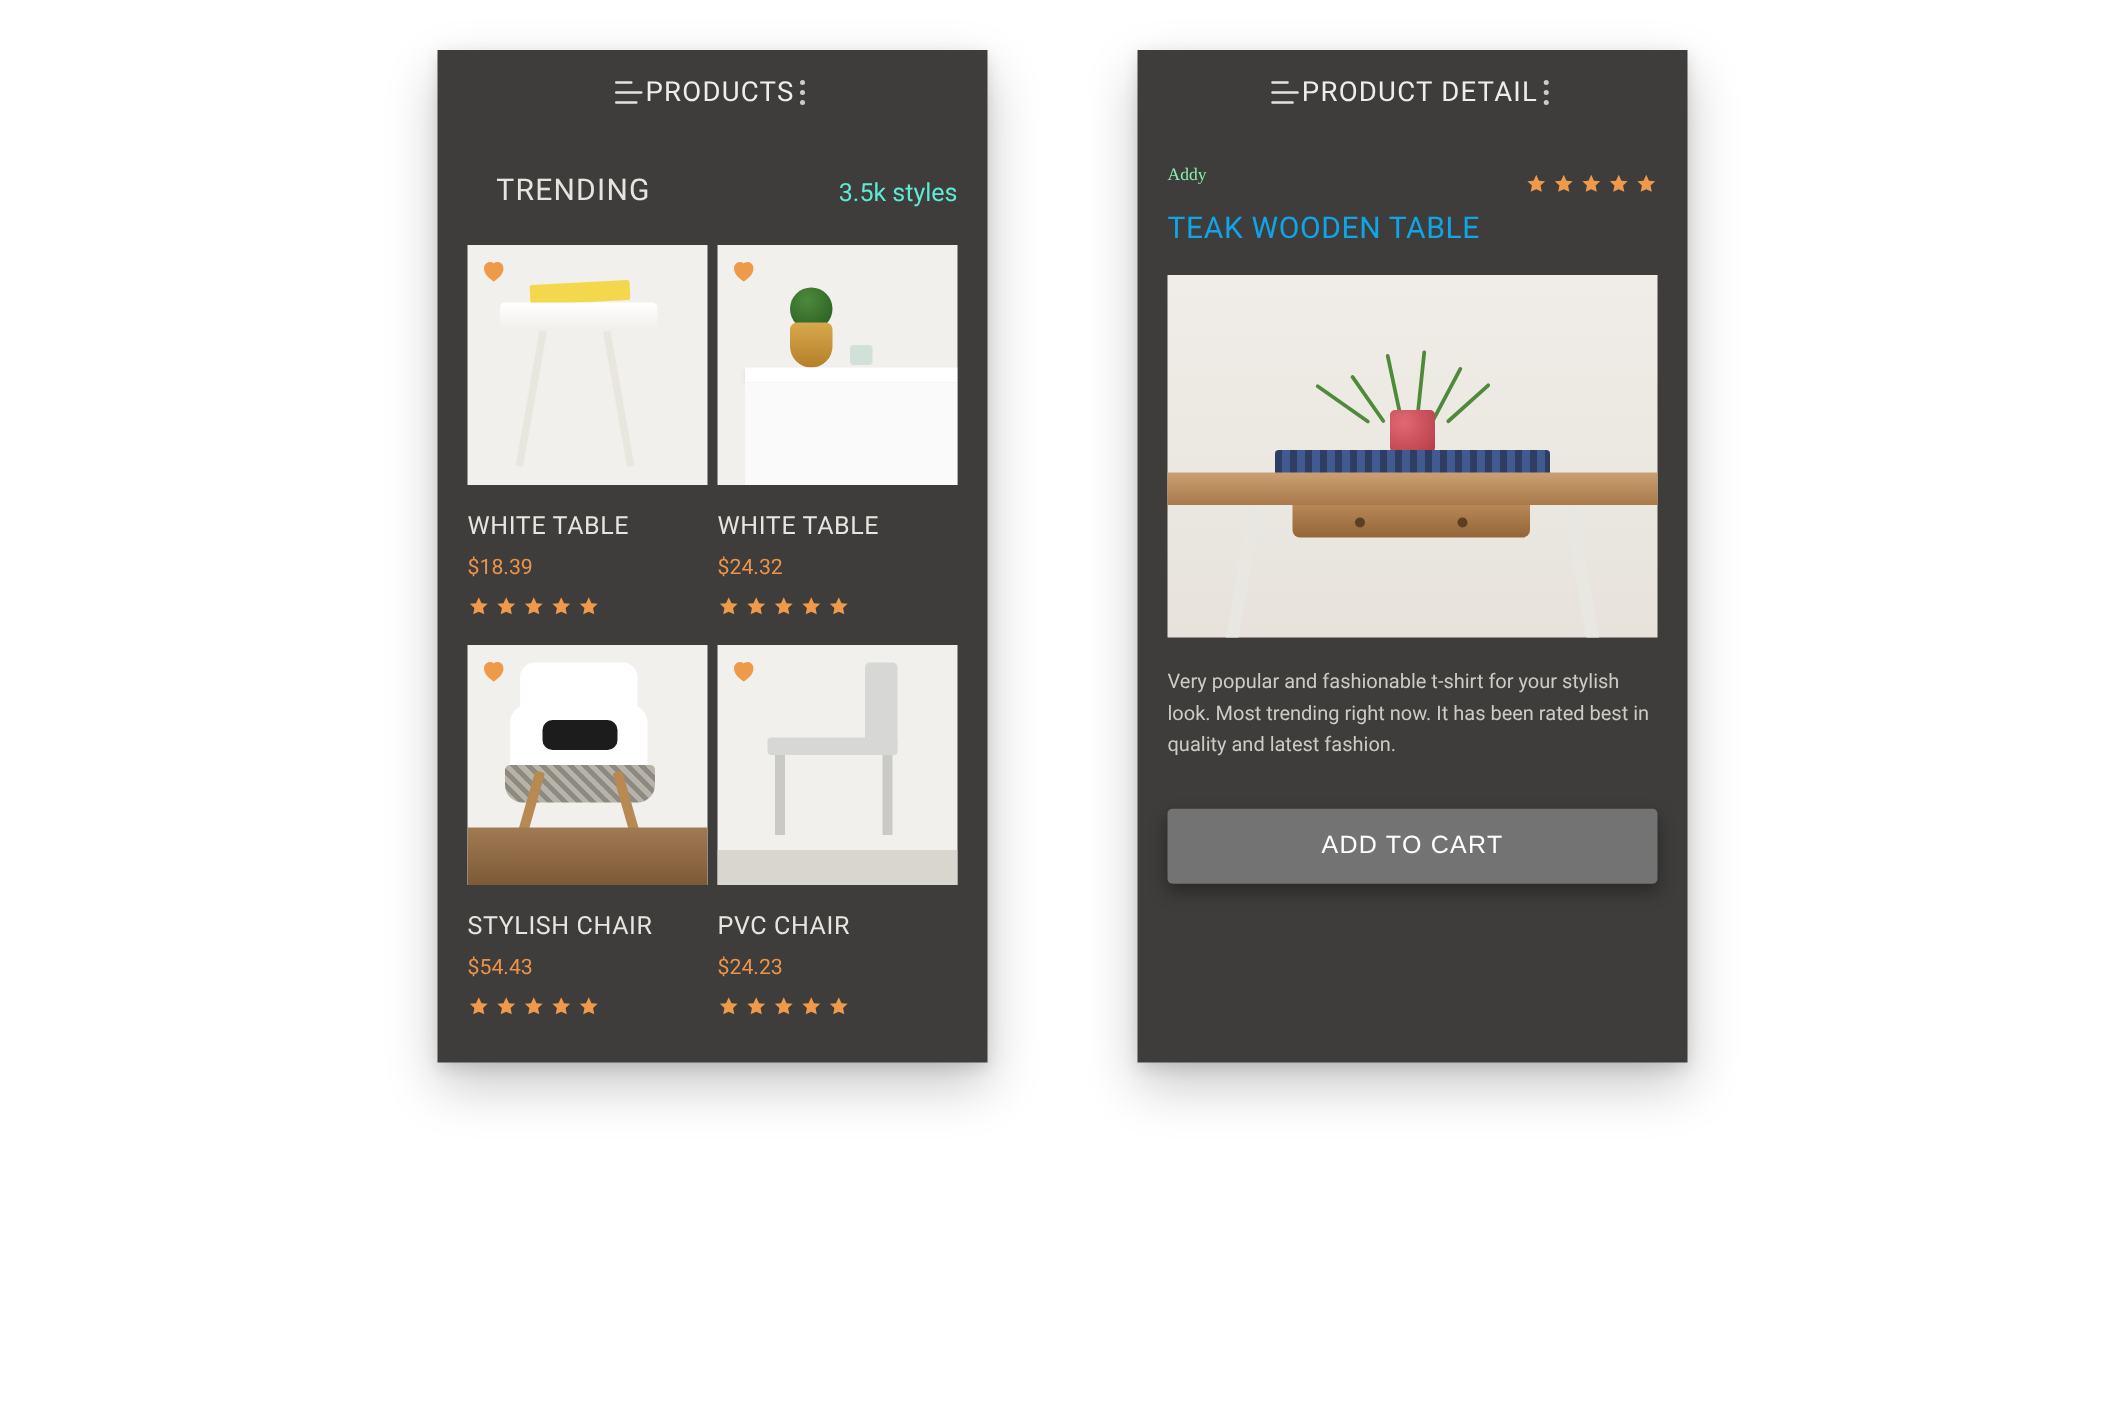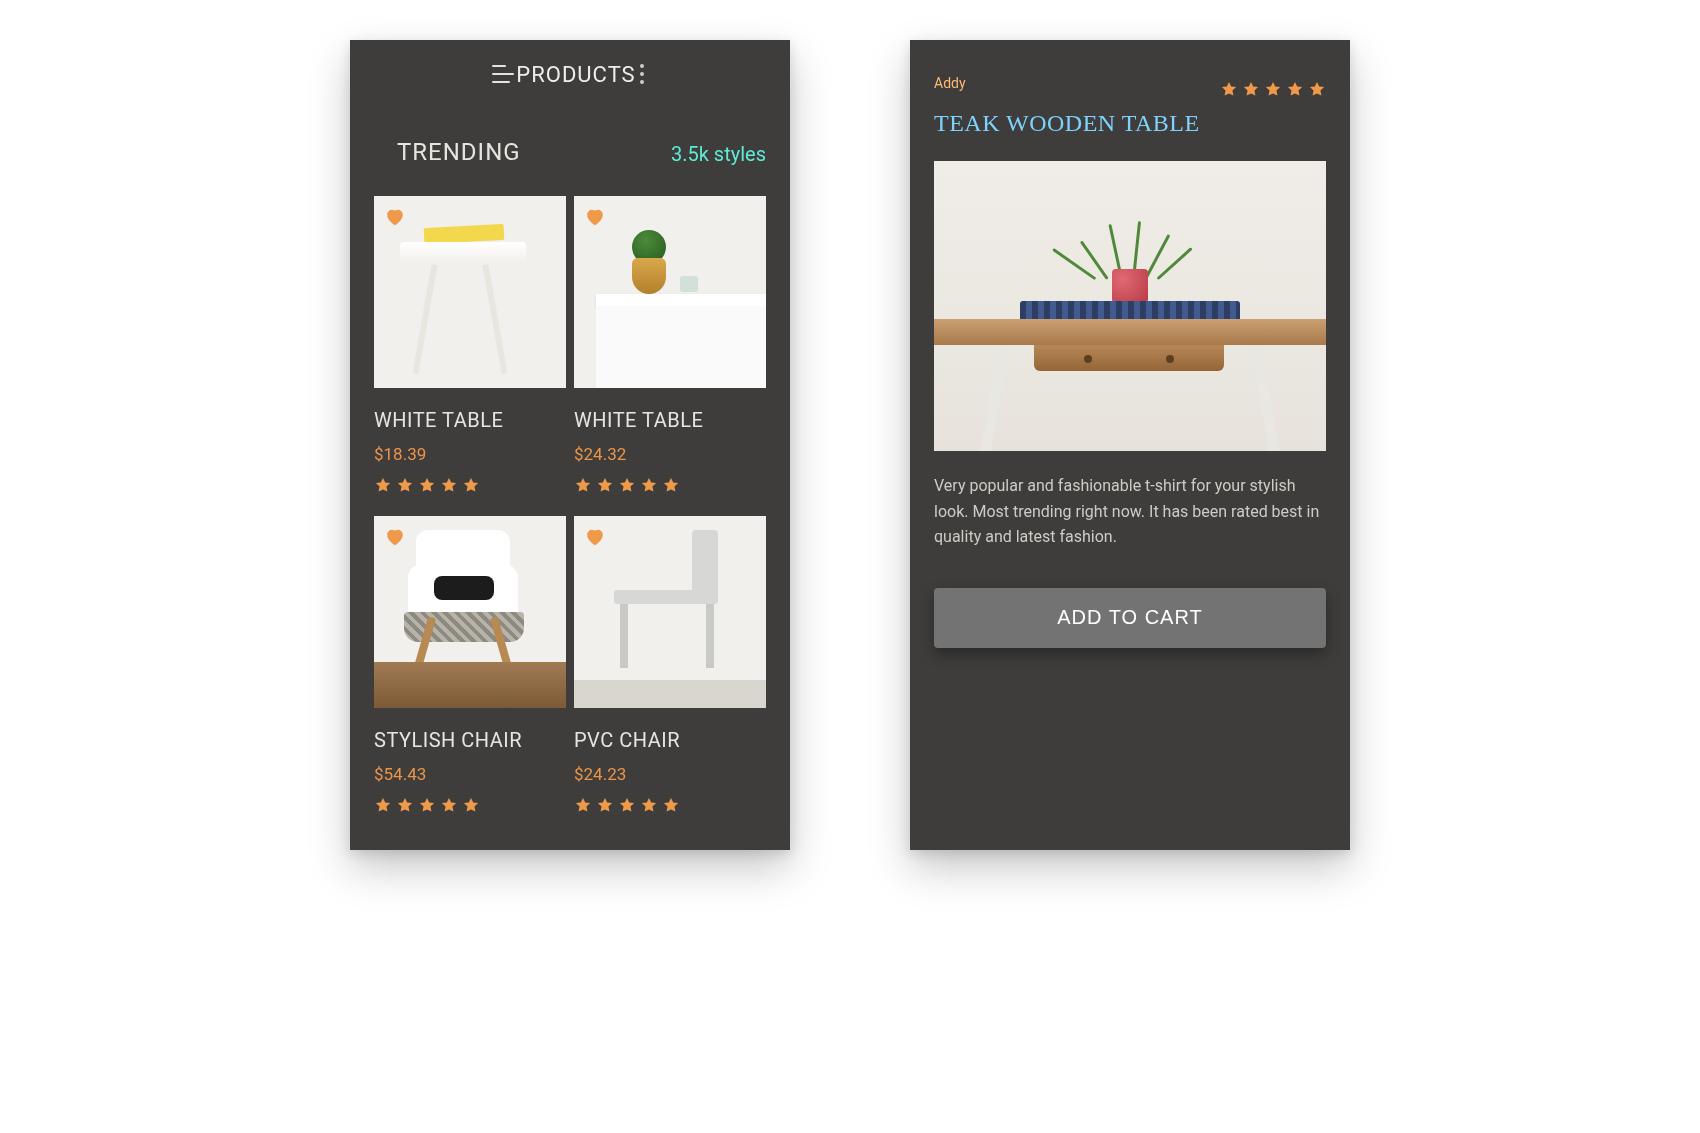--- a/index.html
+++ b/index.html
@@ -93,22 +93,22 @@
     .th3 .shoe::after{content:""; position:absolute; bottom:-6px; left:0; width:60px; height:6px; background:#fff; border-radius:0 0 8px 8px;}
     .th3 .blanket { position:absolute; left:30px; top:96px; width:120px; height:30px; background:repeating-linear-gradient(45deg,#8d8a82 0 4px,#b7b3a9 4px 8px); border-radius:4px 4px 14px 14px;}
     .th4 .floor { height:28px; background:#d9d6cf;}
     .th4 .cseat { position:absolute; left:40px; top:74px; width:104px; height:14px; background:#d7d7d5; border-radius:3px;}
     .th4 .cback { position:absolute; left:118px; top:14px; width:26px; height:70px; background:#d7d7d5; border-radius:4px 4px 0 0;}
     .th4 .cleg { position:absolute; width:8px; background:#c9c9c6; top:88px; height:64px;}
     .th4 .cleg.a{left:46px;} .th4 .cleg.b{left:132px;}
 
     
     .meta-row { display:flex; justify-content:space-between; align-items:center; padding: 28px 24px 0; }
-    .brand { color:#fdba74; font-size:14px; }
-    .detail-title { color:#7dd3fc; font-size:24px; letter-spacing:0.5px; padding:12px 24px 0;font-family:Liberation Serif, serif; }
+    .brand { color:#86efac; font-size:14px;font-family:Liberation Serif, serif; }
+    .detail-title { color:#0ea5e9; font-size:24px; letter-spacing:0.5px; padding:12px 24px 0; }
     .detail-price { color:#eb9449; font-size:24px; padding:14px 24px 0; }
     .hero {
       margin: 24px 24px 0;
       height: 290px;
       background: linear-gradient(180deg,#f0ede8,#e7e3dc);
       position: relative;
       overflow:hidden;
     }
     .hero .tabletop { position:absolute; left:-20px; right:-20px; top:158px; height:26px; background:linear-gradient(180deg,#caa072,#a9794a); border-radius:6px; }
     .hero .drawers { position:absolute; left:100px; top:184px; width:190px; height:26px; background:linear-gradient(180deg,#b78756,#936538); border-radius:0 0 6px 6px;}
@@ -308,20 +308,33 @@
           </svg>
           <svg width="18" height="18" fill="#ef9a4b">
             <use href="#star"></use>
           </svg>
         </div>
     </div>
   </div>
 </div>
 
 <div class="screen">
+  <div class="topbar">
+    <div class="hamburger">
+        <span></span>
+        <span></span>
+        <span></span>
+      </div>
+    <div class="screen-title">PRODUCT DETAIL</div>
+    <div class="kebab">
+        <span></span>
+        <span></span>
+        <span></span>
+      </div>
+  </div>
 
   <div class="meta-row">
     <div class="brand">Addy</div>
     <div class="stars">
         <svg width="18" height="18" fill="#ef9a4b">
           <use href="#star"></use>
         </svg>
         <svg width="18" height="18" fill="#ef9a4b">
           <use href="#star"></use>
         </svg>

